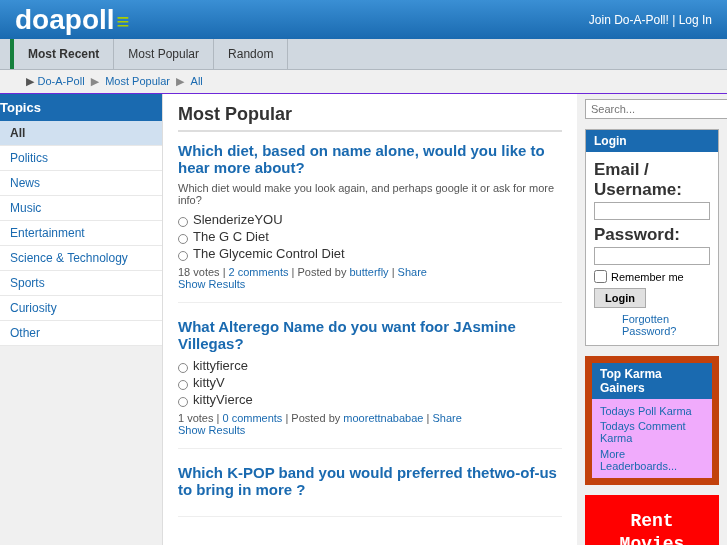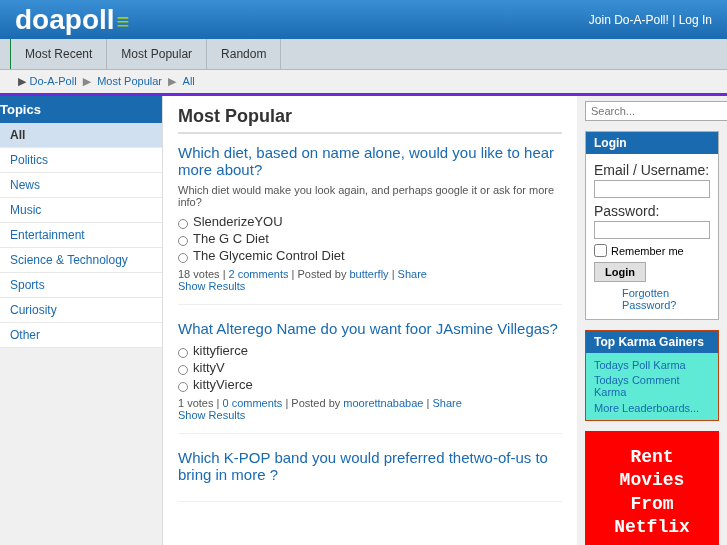--- a/index.html
+++ b/index.html
@@ -32,29 +32,29 @@
       padding: 0 10px;
     }
     .nav-bar .nav-item {
       padding: 8px 14px;
       font-size: 12px;
       cursor: pointer;
       border-right: 1px solid #b0b8c0;
       background: #d0d8e0;
       color: #333;
     }
-    .nav-bar .nav-item:first-child { border-left: 1px solid #15803d; }
+    .nav-bar .nav-item:first-child { border-left: 4px solid #15803d; font-weight: bold; }
 
     
     .breadcrumb {
-      padding: 5px 18px;
+      padding: 5px 26px;
       font-size: 11px;
       color: #555;
       background: #f0f0f0;
-      border-bottom: 3px solid #6d28d9;
+      border-bottom: 1px solid #6d28d9;
     }
     .breadcrumb a { color: #1a6ab0; text-decoration: none; font-size: 11px; }
     .breadcrumb span { color: #888; margin: 0 3px; }
 
     
     .main-layout {
       display: flex;
       background: #f0f0f0;
     }
 
@@ -103,21 +103,21 @@
 
     
     .poll-item {
       margin-bottom: 15px;
       border-bottom: 1px solid #eee;
       padding-bottom: 12px;
     }
     .poll-title {
       font-size: 15px;
       color: #1a6ab0;
-      font-weight: normal;
+      font-weight: bold;
       cursor: pointer;
       margin-bottom: 6px;
       text-decoration: none;
       display: block;
     }
     .poll-desc {
       font-size: 11px;
       color: #555;
       margin-bottom: 6px;
     }
@@ -180,21 +180,21 @@
       background: white;
     }
     .login-box-title {
       background: #1a6ab0;
       color: white;
       padding: 4px 8px;
       font-size: 12px;
       font-weight: bold;
     }
     .login-box-body { padding: 8px; }
-    .login-label { font-size: 14px; color: #333; margin-bottom: 2px; }
+    .login-label { font-size: 17px; color: #333; margin-bottom: 2px; font-weight: bold; }
     .login-input {
       width: 100%;
       padding: 2px 4px;
       font-size: 11px;
       border: 1px solid #aaa;
       margin-bottom: 5px;
       outline: none;
     }
     .remember-row {
       display: flex;
@@ -215,22 +215,22 @@
       display: block;
       font-size: 11px;
       color: #1a6ab0;
       text-decoration: none;
       margin-top: 5px;
       margin-left: 28px;
     }
 
     
     .karma-box {
-      border: 1px solid #c2410c;
-      background: #5eead4;
+      border: 7px solid #c2410c;
+      background: #f0abfc;
       margin-bottom: 10px;
     }
     .karma-title {
       background: #1a6ab0;
       color: white;
       padding: 4px 8px;
       font-size: 12px;
       font-weight: bold;
     }
     .karma-body { padding: 6px 8px; }

